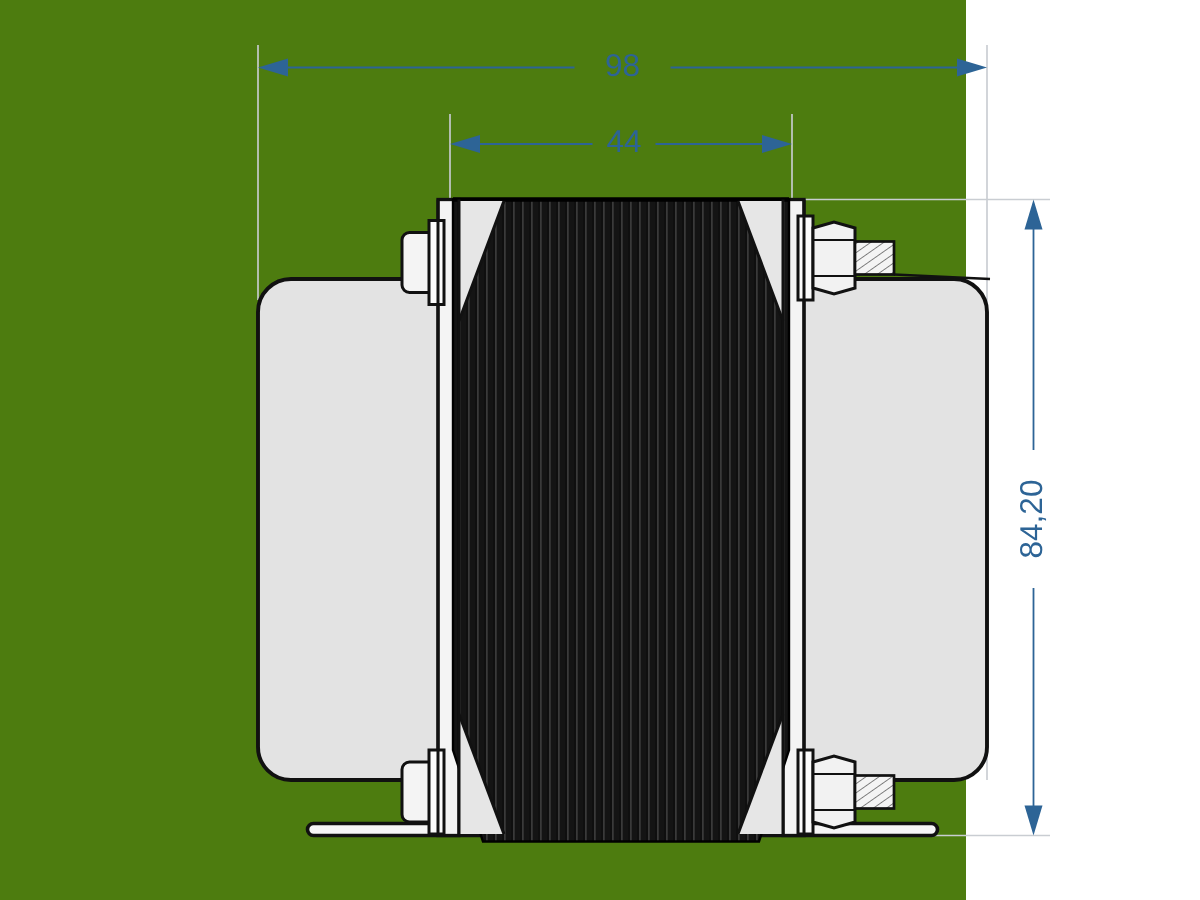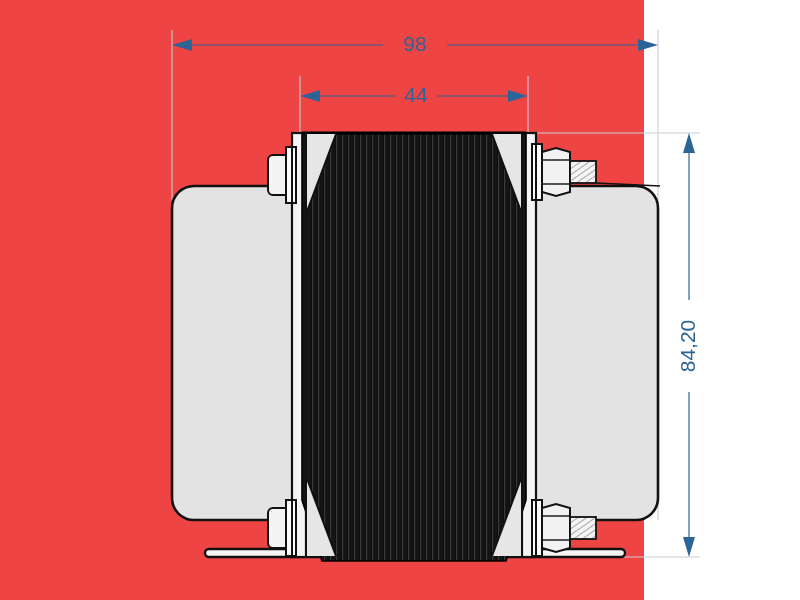--- a/index.html
+++ b/index.html
@@ -11,21 +11,21 @@
   body {
     width: 800px;
     height: 600px;
     overflow: hidden;
     font-family: "Liberation Sans", sans-serif;
   }
   #drawing-root {
     position: relative;
     width: 644px;
     height: 600px;
-    background: #ef4444;
+    background: #4d7c0f;
   }
   svg.dwg {
     position: absolute;
     top: 0;
     left: 0;
     width: 800px;
     height: 600px;
     display: block;
   }
   text.dim-label {

